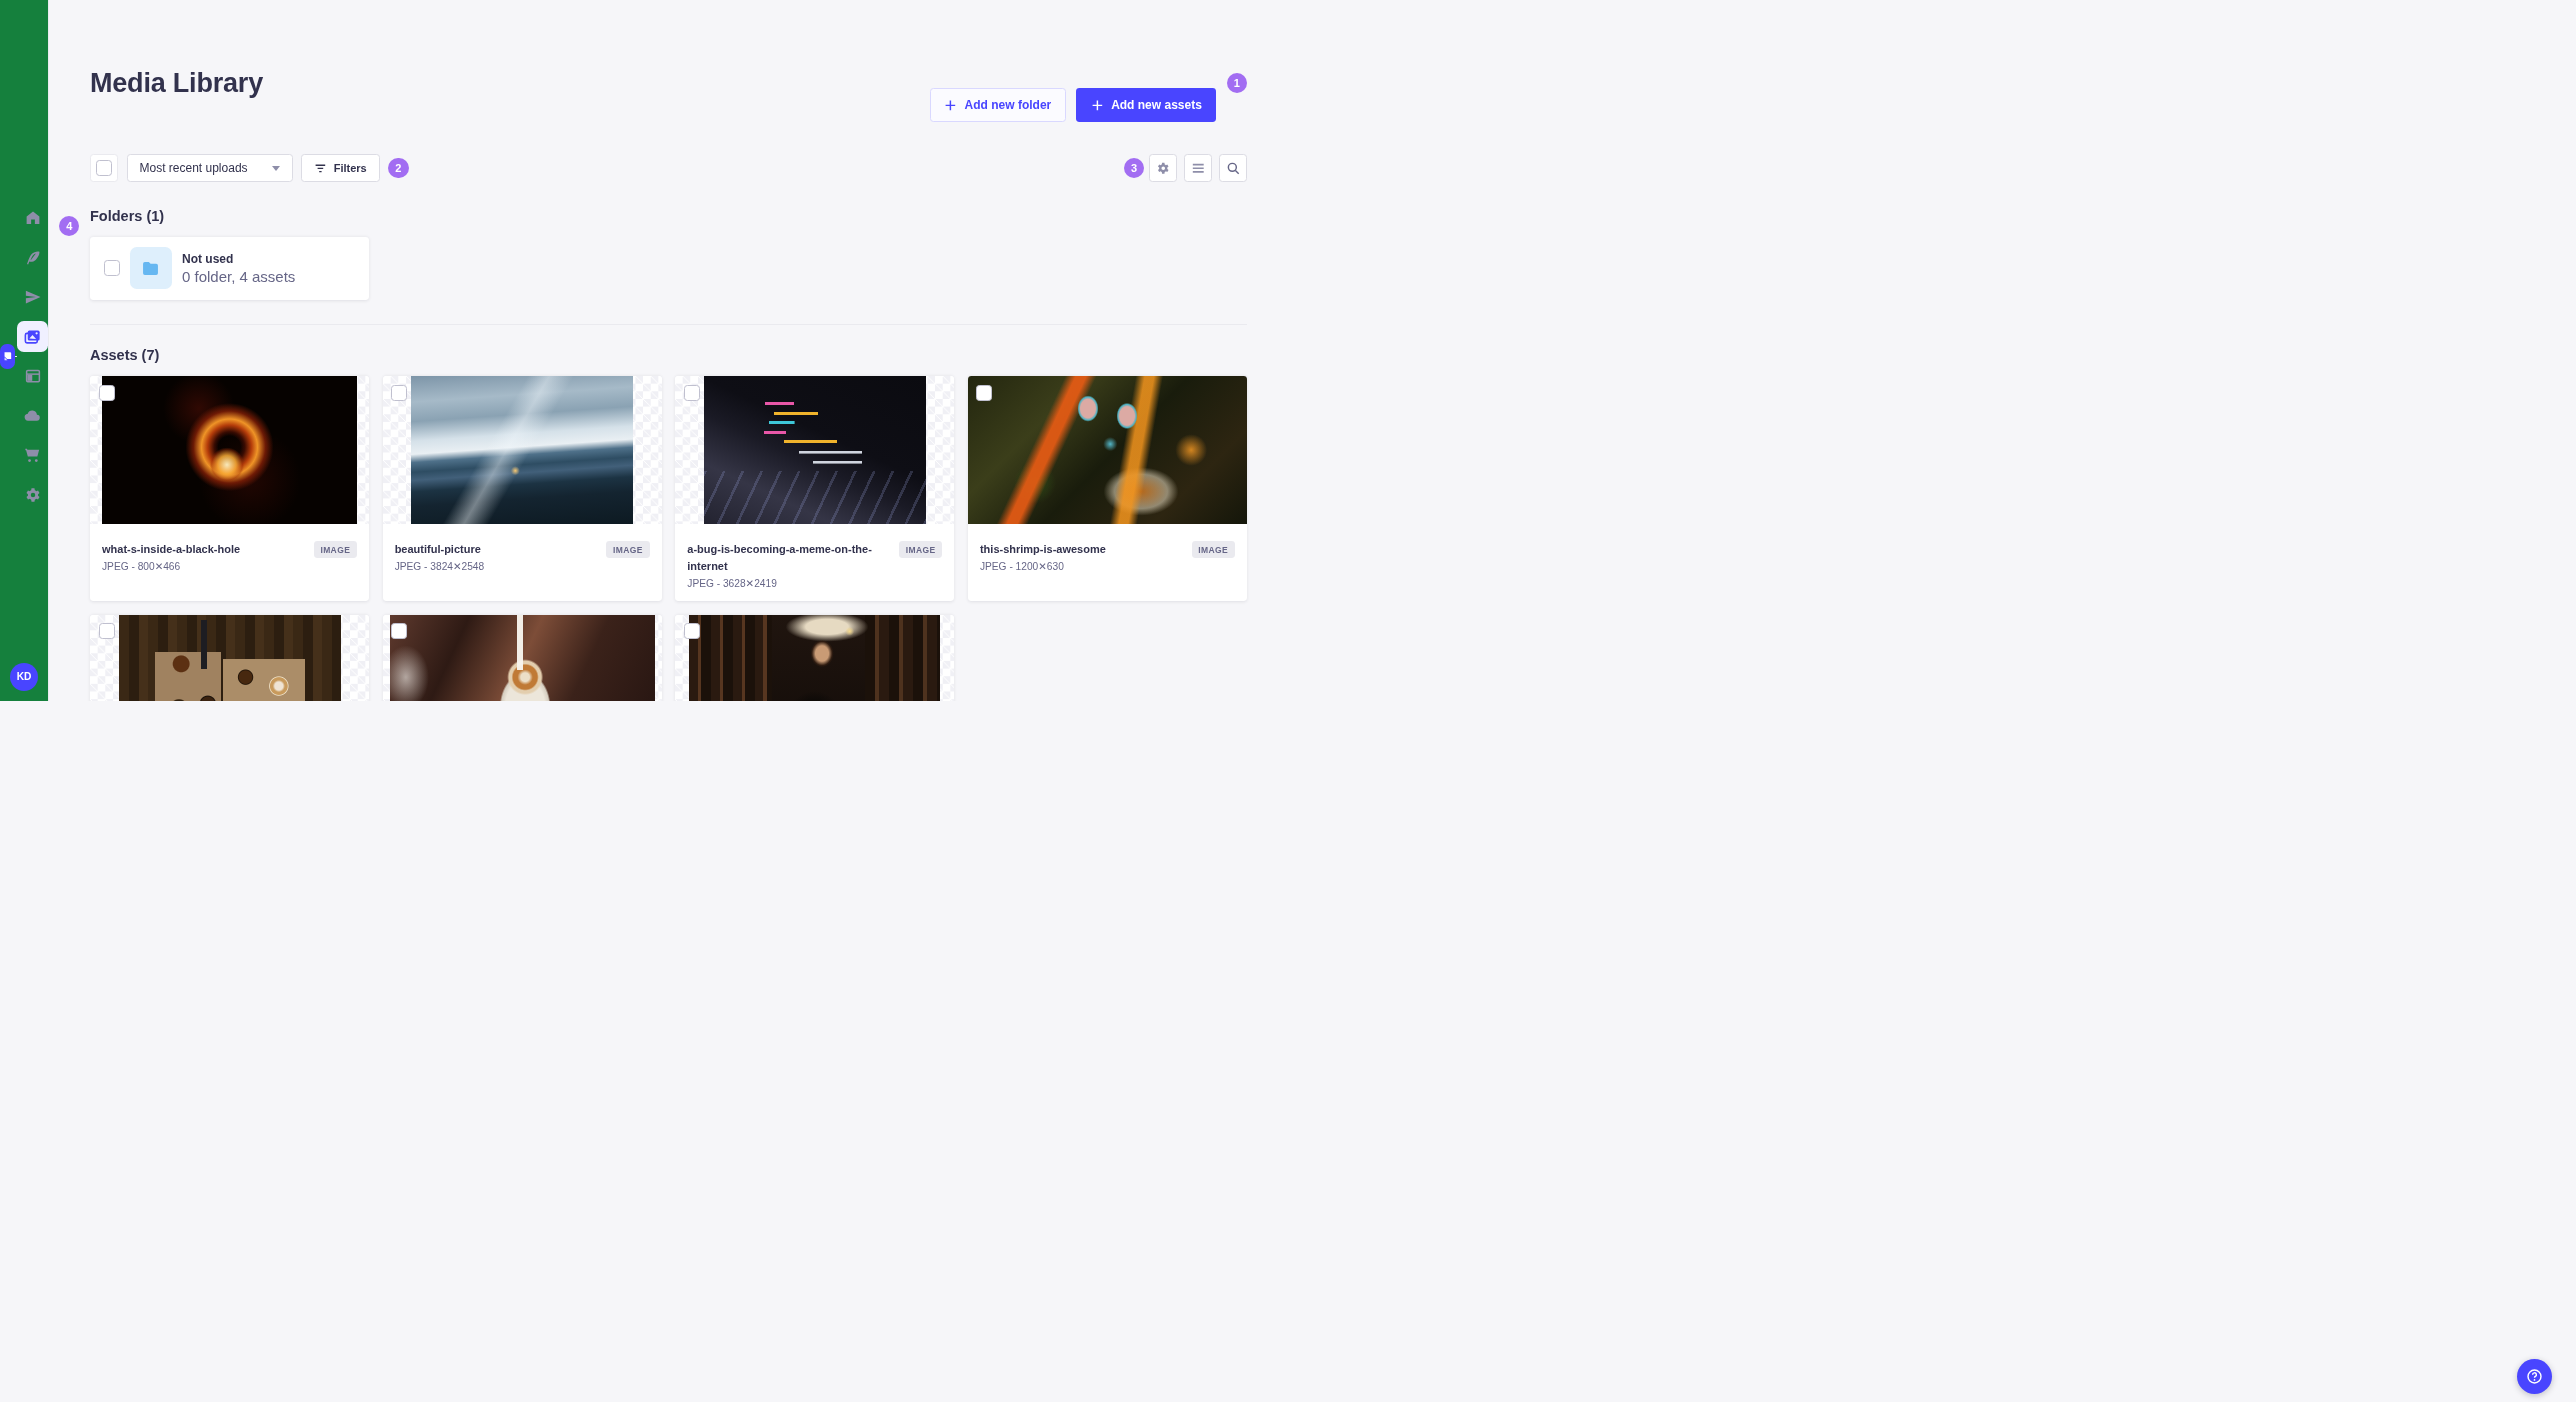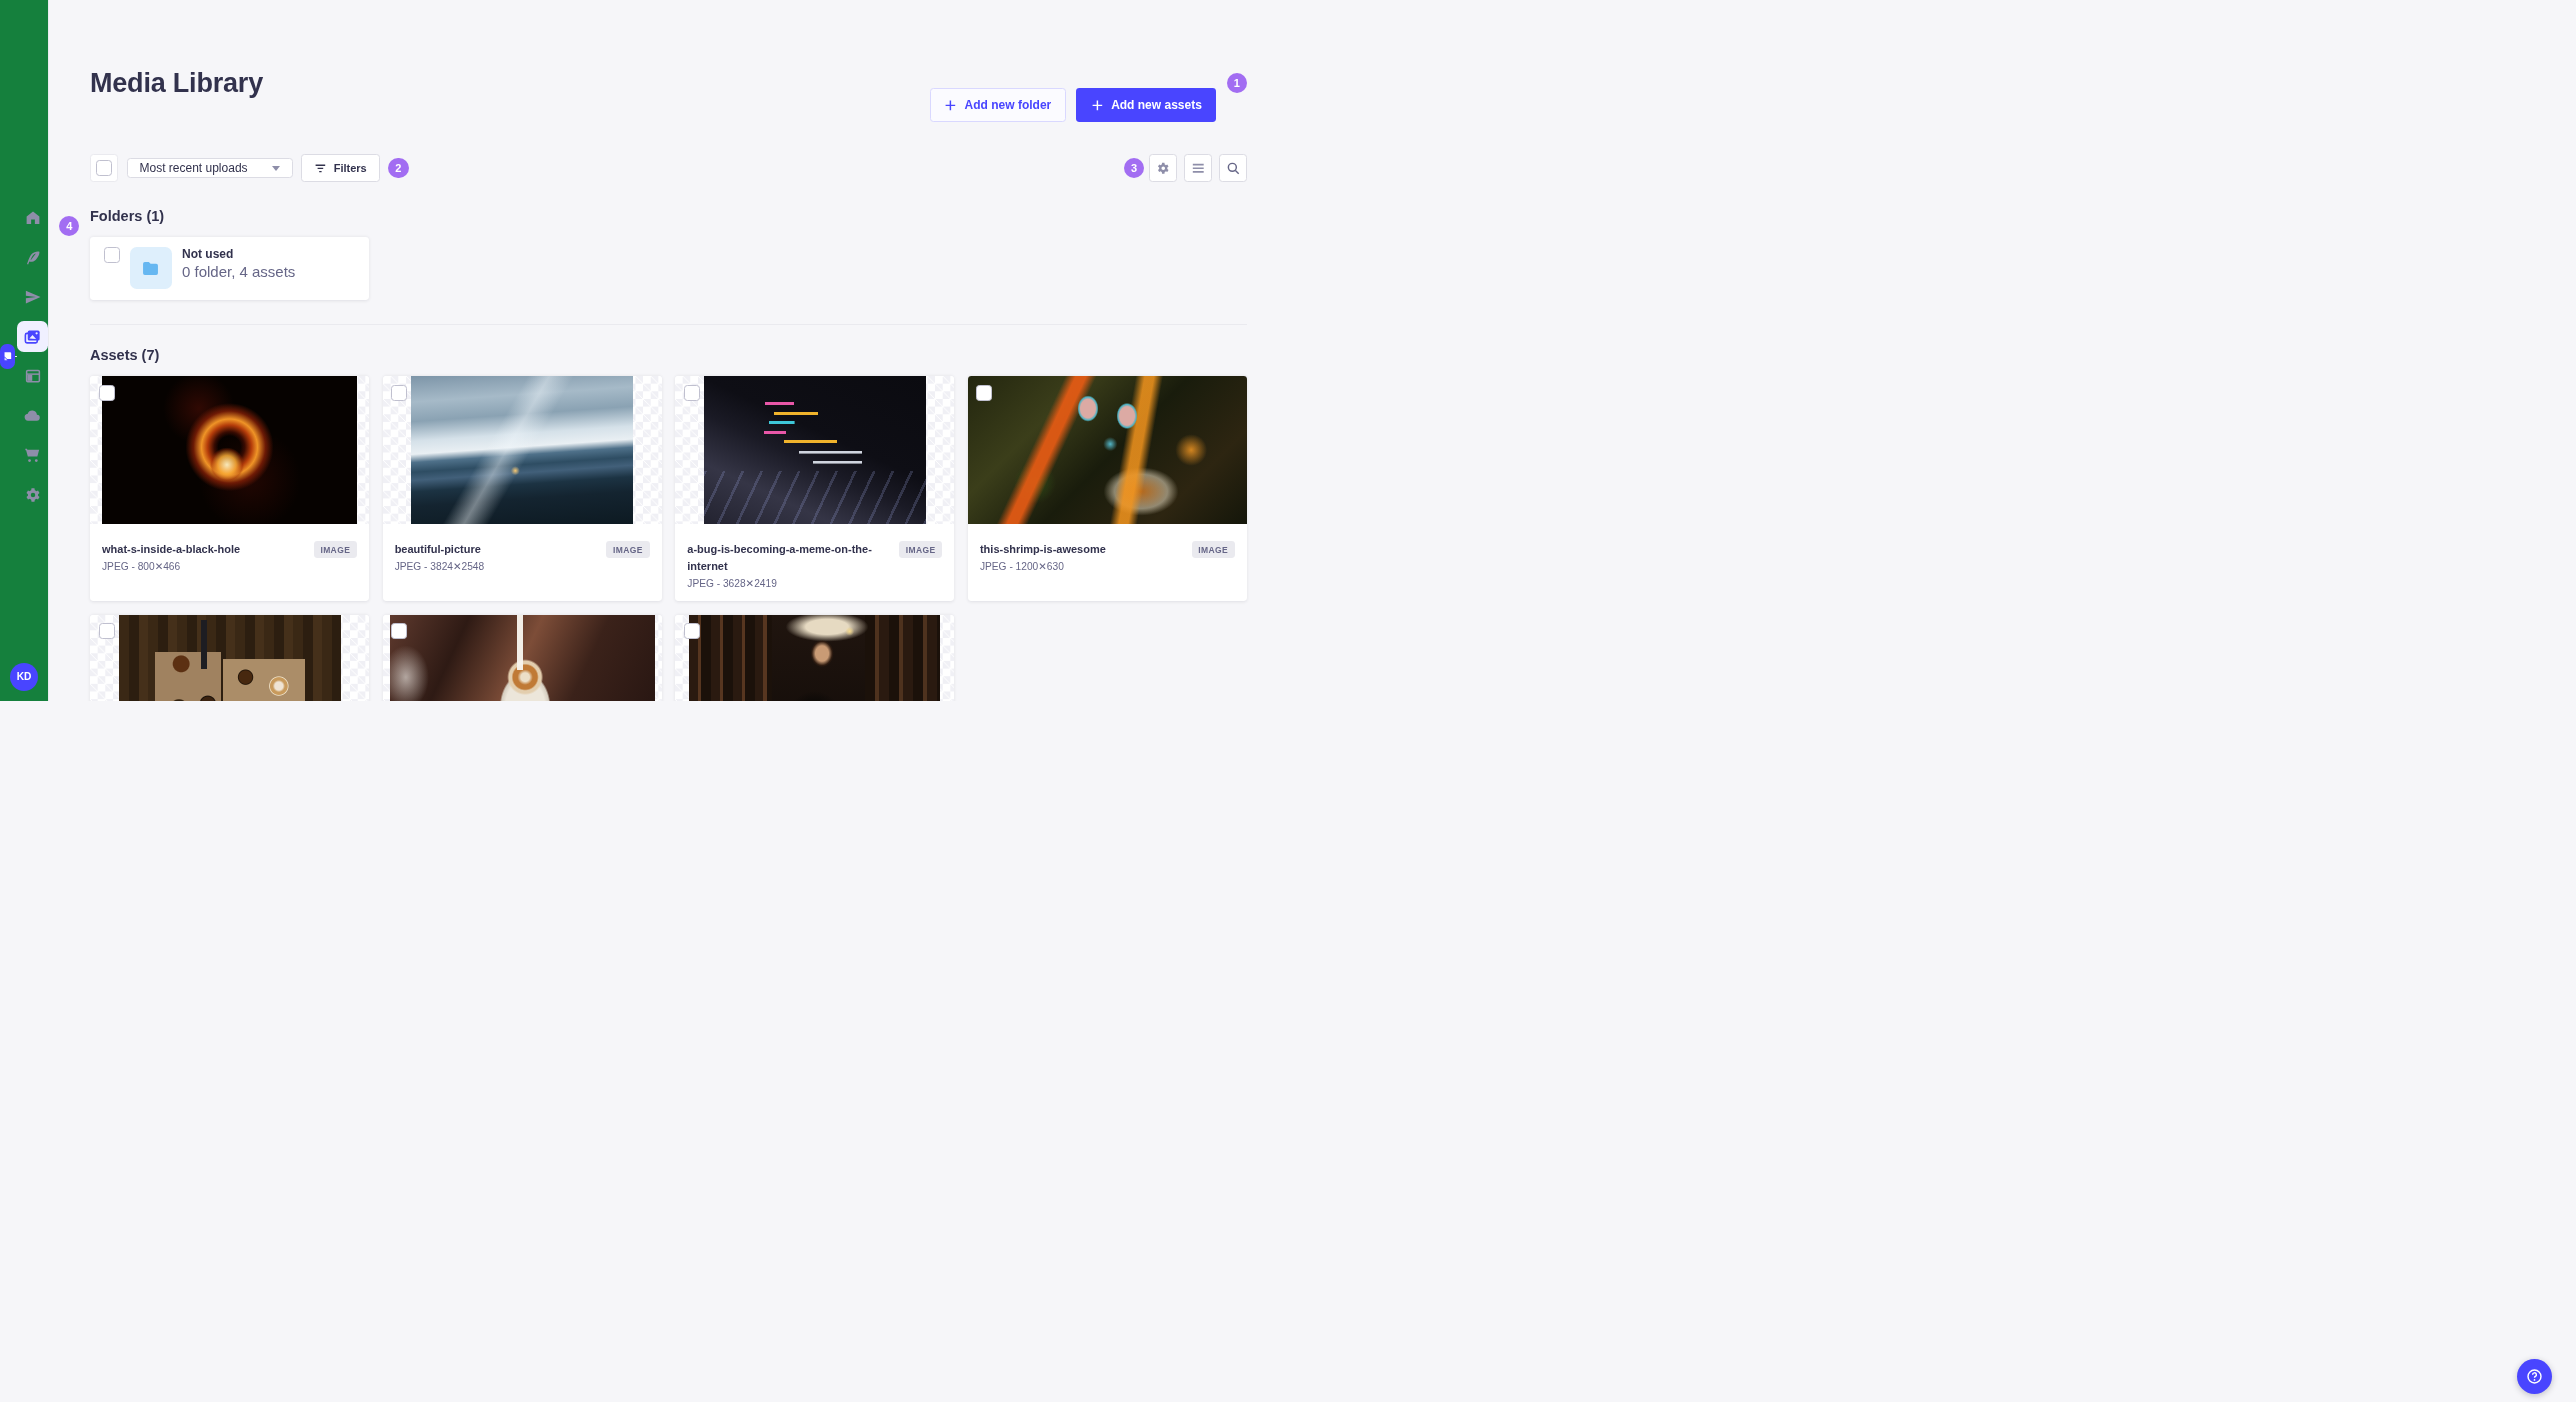--- a/index.html
+++ b/index.html
@@ -64,21 +64,21 @@
   }
   .toolbar-left { display:flex; align-items:center; gap:8.5px; }
   .check-card {
     width:28px; height:28px; background:#fff; border:0.9px solid #eaeaef; border-radius:3.4px;
     display:flex; align-items:center; justify-content:center; cursor:pointer;
   }
   .checkbox {
     width:16px; height:16px; border:0.9px solid #c0c0cf; border-radius:3.4px; background:#fff;
   }
   .sort-select {
-    height:20px; background:#fff; border:0.9px solid #dcdce4; border-radius:3.4px;
+    height:28px; background:#fff; border:0.9px solid #dcdce4; border-radius:3.4px;
     display:inline-flex; align-items:center; gap:24px; padding:0 12px;
     font-size:12px; color:#32324d; cursor:pointer;
   }
   .caret-down { width:0; height:0; border-left:4.3px solid transparent; border-right:4.3px solid transparent; border-top:5.1px solid #8e8ea9; }
   .btn-filters {
     height:28px; background:#fff; border:0.9px solid #dcdce4; border-radius:3.4px;
     display:inline-flex; align-items:center; gap:6.8px; padding:0 12px;
     font-size:11px; font-weight:bold; color:#32324d; cursor:pointer;
   }
   .toolbar-right { display:flex; align-items:center; gap:6.8px; }
@@ -86,21 +86,21 @@
     width:28px; height:28px; background:#fff; border:0.9px solid #dcdce4; border-radius:3.4px;
     display:flex; align-items:center; justify-content:center; color:#8e8ea9; cursor:pointer;
   }
   
   .section-heading { font-size:14.5px; font-weight:600; color:#32324d; }
   .folders-heading-row { margin-top:25.6px; position:relative; }
   .folders-heading-row .anno-badge { position:absolute; left:-31px; top:8.5px; }
   .folders-grid { margin-top:13.6px; display:grid; grid-template-columns:repeat(4,1fr); gap:13.6px; }
   .folder-card {
     background:#fff; border-radius:3.4px; box-shadow:0 0.9px 3.4px rgba(33,33,52,.1);
-    padding:10.2px 13.6px; display:flex; gap:10.2px; cursor:pointer;
+    padding:10.2px 13.6px; display:flex; align-items:center; gap:10.2px; cursor:pointer;
   }
   .folder-icon-tile {
     width:42px; height:42px; border-radius:6.8px; background:#deeffc;
     display:flex; align-items:center; justify-content:center; flex:0 0 42px;
   }
   .folder-name { font-size:12px; font-weight:600; color:#32324d; }
   .folder-meta { font-size:15px; color:#666687; margin-top:2px; }
   .section-divider { margin:24px 0 0 0; border:none; border-top:0.9px solid #eaeaef; }
   .assets-heading-row { margin-top:22px; }
   

